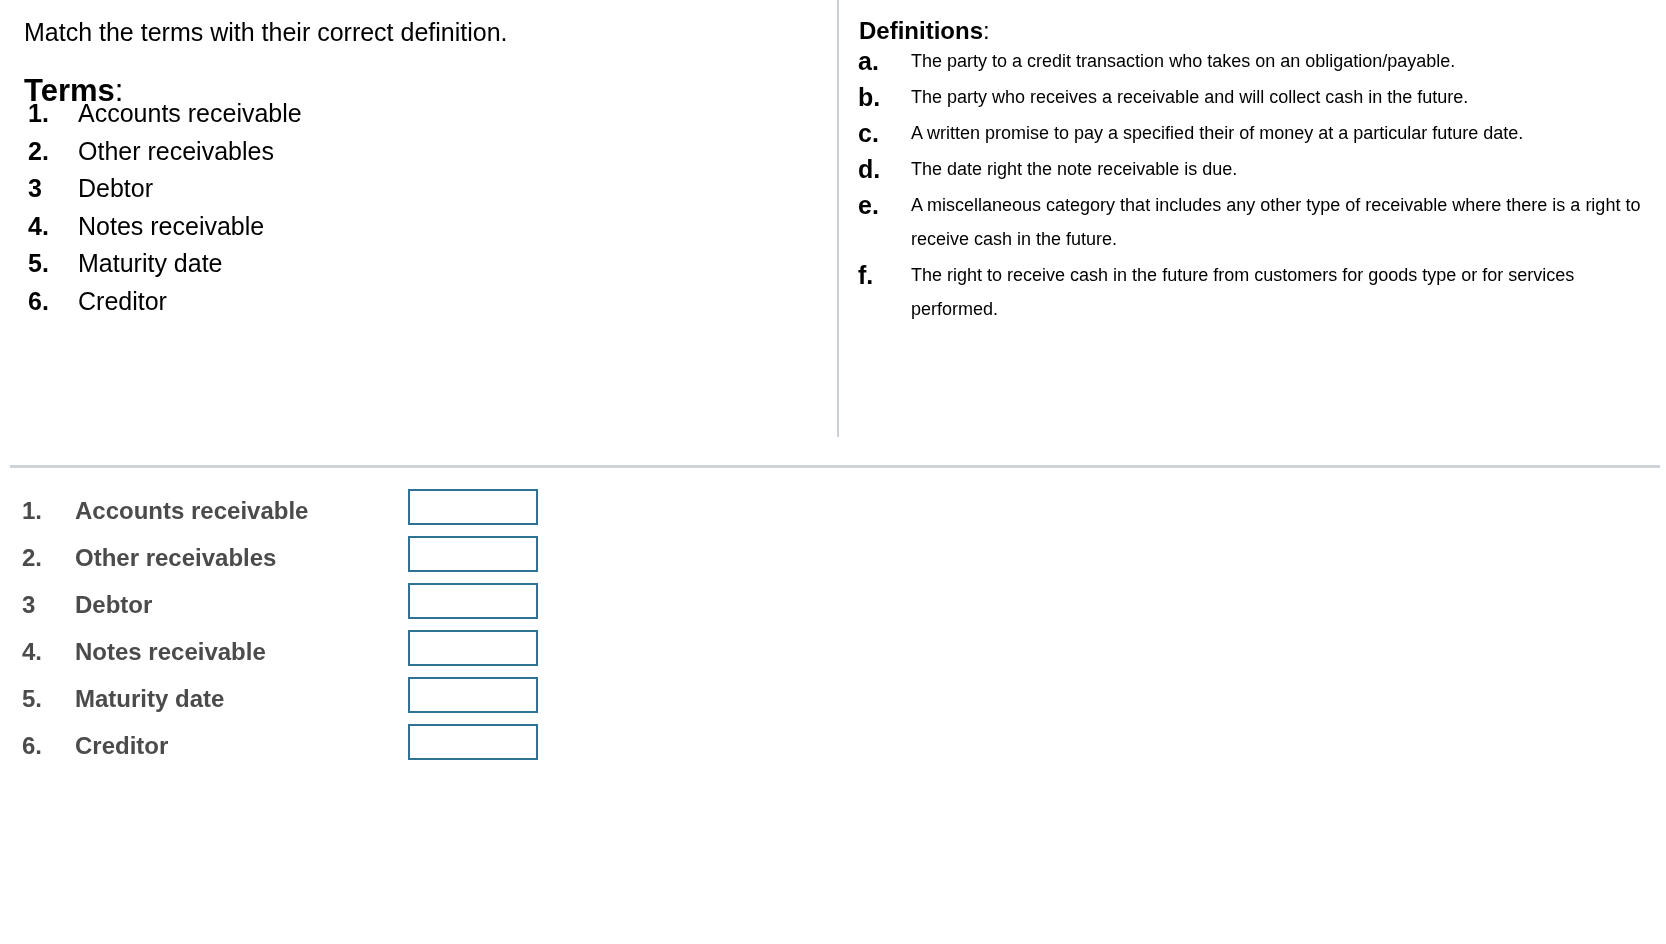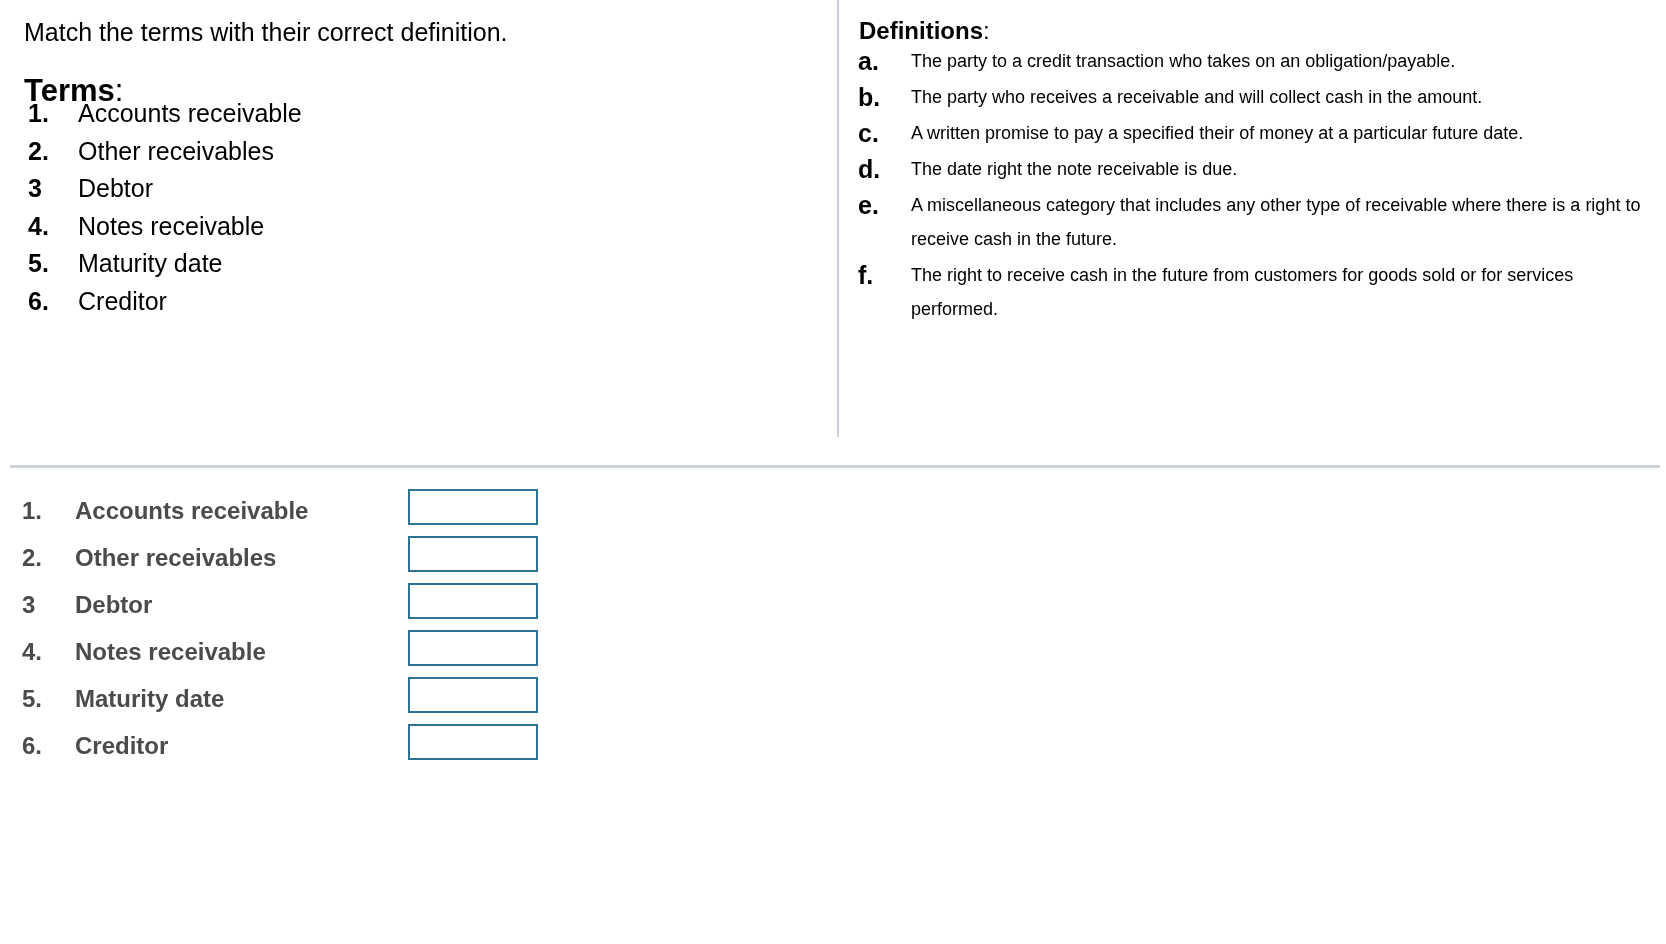--- a/index.html
+++ b/index.html
@@ -239,37 +239,37 @@
   <div id="right-panel">
     <div id="definitions-heading"><span>Definitions</span><span class="colon">:</span></div>
 
     <div id="definitions-list">
       <div class="def-row">
         <span class="def-marker">a.</span>
         <div class="def-text">The party to a credit transaction who takes on an obligation/payable.</div>
       </div>
       <div class="def-row">
         <span class="def-marker">b.</span>
-        <div class="def-text">The party who receives a receivable and will collect cash in the amount.</div>
+        <div class="def-text">The party who receives a receivable and will collect cash in the future.</div>
       </div>
       <div class="def-row">
         <span class="def-marker">c.</span>
         <div class="def-text">A written promise to pay a specified their of money at a particular future date.</div>
       </div>
       <div class="def-row">
         <span class="def-marker">d.</span>
         <div class="def-text">The date right the note receivable is due.</div>
       </div>
       <div class="def-row">
         <span class="def-marker">e.</span>
         <div class="def-text">A miscellaneous category that includes any other type of receivable where there is a right to receive cash in the future.</div>
       </div>
       <div class="def-row">
         <span class="def-marker">f.</span>
-        <div class="def-text">The right to receive cash in the future from customers for goods sold or for services performed.</div>
+        <div class="def-text">The right to receive cash in the future from customers for goods type or for services performed.</div>
       </div>
     </div>
   </div>
 
 </div>
 
 <div id="horizontal-divider"></div>
 
 <div id="answer-section">
   <div class="answer-row">

